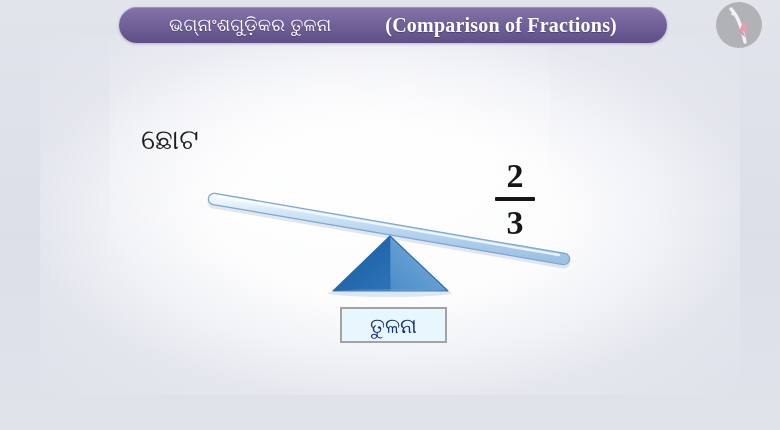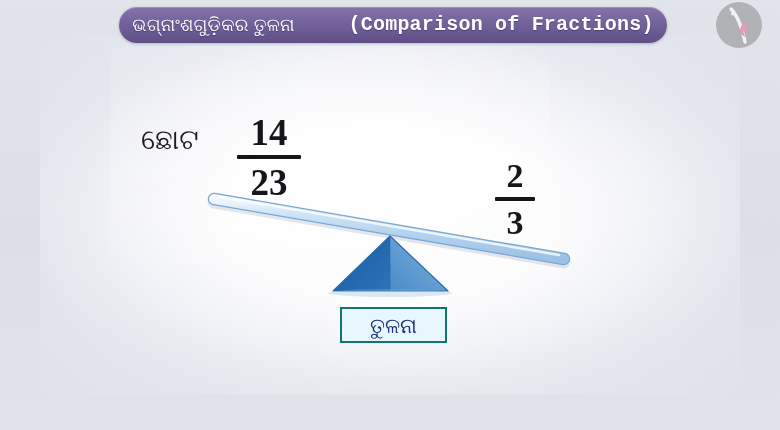--- a/index.html
+++ b/index.html
@@ -82,21 +82,21 @@
     letter-spacing: 0.2px;
     text-shadow: 0 1px 1px rgba(40,30,70,0.45);
   }
   #title-odia {
     font-family: "Liberation Sans", "DejaVu Sans", sans-serif;
     font-weight: 400;
     font-size: 18px;
     padding-right: 6px;
   }
   #title-english {
-    font-family: Liberation Mono, monospace;
+    font-family: Liberation Serif, serif;
     font-weight: bold;
     font-size: 20px;
     margin-left: 48px;
   }
 
   
   #logo-badge {
     position: absolute;
     left: 716px;
     top: 2px;
@@ -166,21 +166,21 @@
   }
 
   
   #caption-box {
     position: absolute;
     left: 340px;
     top: 307px;
     width: 107px;
     height: 36px;
     box-sizing: border-box;
-    border: 2px solid #0f766e;
+    border: 2px solid #a3a3a3;
     background: #e8f6fd;
     display: flex;
     align-items: center;
     justify-content: center;
   }
   #caption-text {
     font-family: "Liberation Sans", "DejaVu Sans", sans-serif;
     font-size: 21px;
     color: #17307a;
     line-height: 1;
@@ -205,25 +205,20 @@
     <svg width="46" height="46" viewBox="0 0 46 46" aria-hidden="true">
       <path d="M15 7 C22 14, 26 26, 29 40" stroke="#ffffff" stroke-width="3.4" fill="none" stroke-linecap="round"></path>
       <path d="M16 9 C19 11, 21 13, 22 15 C20 14, 17 13, 15 13 Z" fill="#ffffff"></path>
       <path d="M27 20 C31 20, 33 23, 31 27 C29 31, 25 30, 24 27 Z" fill="#e06b82"></path>
       <path d="M24 27 C27 29, 29 32, 29 35 C26 33, 24 31, 23 29 Z" fill="#d4607a"></path>
     </svg>
   </div>
 
   <div id="label-small">ଛୋଟ</div>
 
-  <div class="fraction" id="fraction-left">
-    <span class="num">14</span>
-    <span class="bar"></span>
-    <span class="den">23</span>
-  </div>
 
   <div class="fraction" id="fraction-right">
     <span class="num">2</span>
     <span class="bar"></span>
     <span class="den">3</span>
   </div>
 
   <svg id="balance" viewBox="0 0 780 430">
     <defs>
       <linearGradient id="beamGrad" x1="0" y1="0" x2="0" y2="1">

